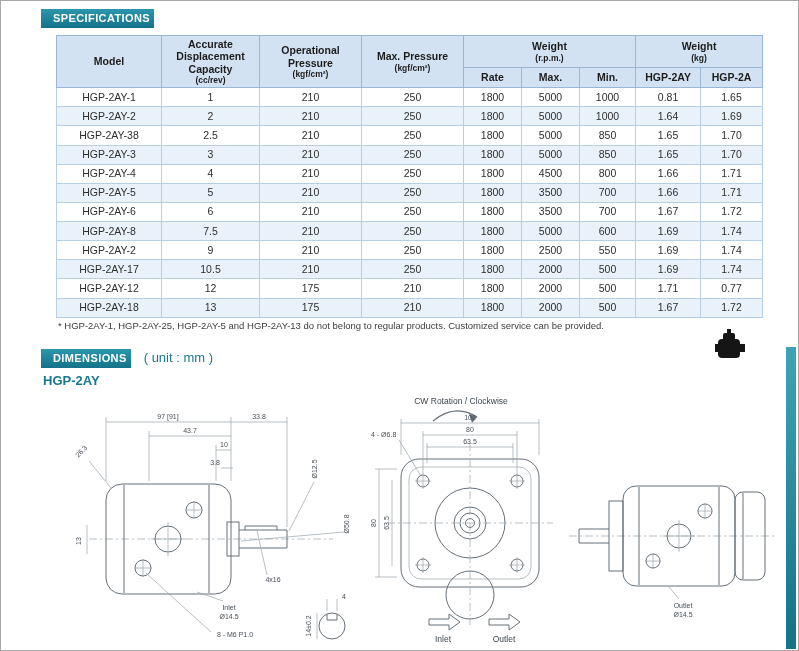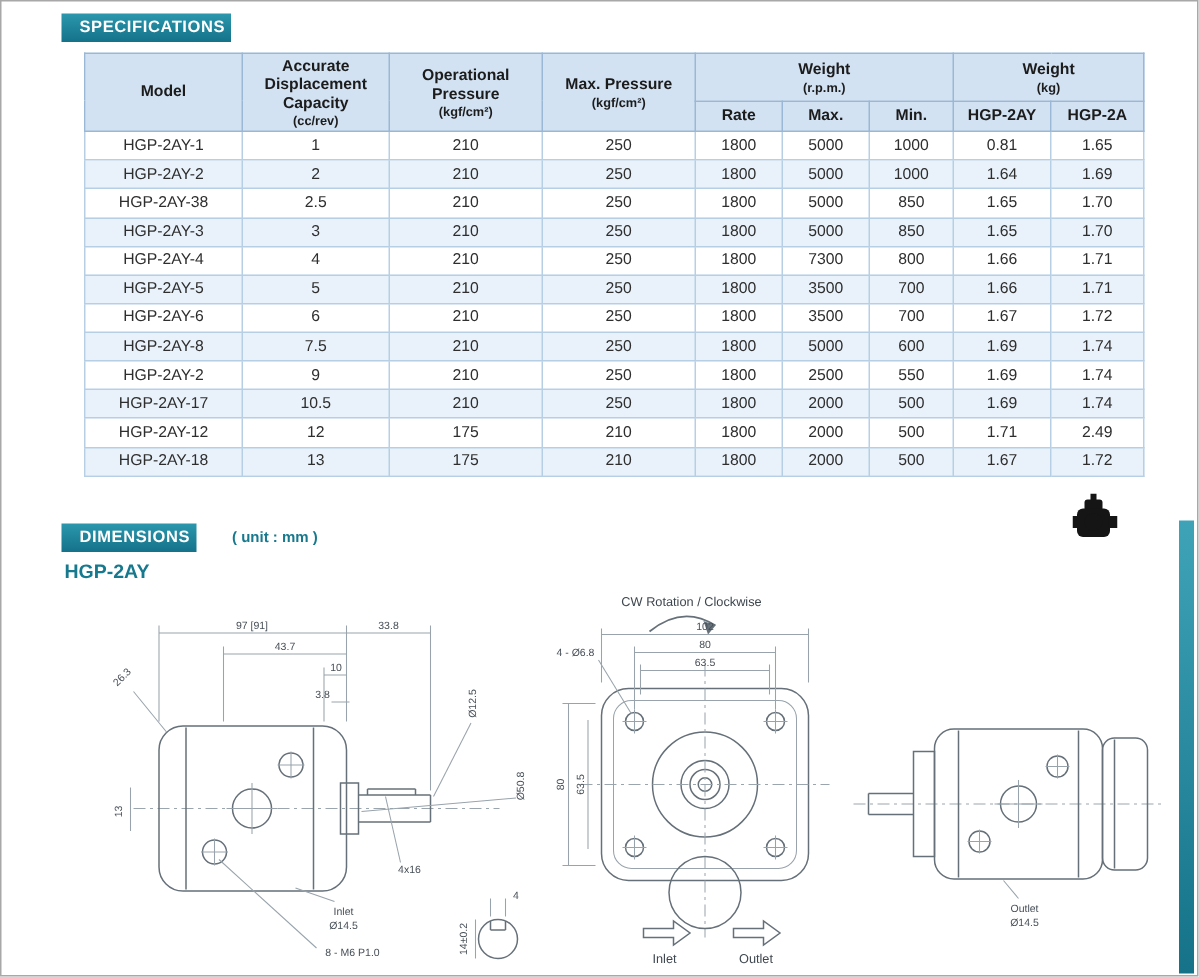--- a/index.html
+++ b/index.html
@@ -7,21 +7,21 @@
   .page{position:relative;width:799px;height:651px;background:#fff;border:1px solid #a8a8a8;margin:0 auto;overflow:hidden;box-sizing:border-box}
   .banner{display:inline-block;background:linear-gradient(180deg,#2b97ad 0%,#147289 100%);color:#fff;font-size:11px;font-weight:bold;letter-spacing:.4px;padding:3px 4px 4px 12px}
   .spec-banner{position:absolute;left:40px;top:8px}
   .spec-table{position:absolute;left:55px;top:34px;border-collapse:collapse;table-layout:fixed;width:706px;font-size:10.5px;border:1px solid #8fb0cf}
   .spec-table th{background:#d2e2f2;border:1px solid #9ab8d6;font-weight:bold;color:#1c1c1c;padding:2px 1px;line-height:1.18;vertical-align:middle;text-align:center}
   .spec-table td{border:1px solid #b7cfe5;text-align:center;color:#2e2e2e;padding:2.5px 2px;line-height:1.25;background:#fff}
   .spec-table tbody tr:nth-child(even) td{background:#e9f2fa}
   .unit{font-size:8.5px;font-weight:bold}
   .footnote{position:absolute;left:57px;top:319px;font-size:9.5px;color:#3c3c3c}
   .dim-row{position:absolute;left:40px;top:347px;white-space:nowrap}
-  .unit-label{color:#17798e;font-size:10px;font-weight:bold;margin-left:24px}
+  .unit-label{color:#17798e;font-size:13px;font-weight:normal;margin-left:13px}
   .model-label{position:absolute;left:42px;top:372px;color:#17798e;font-weight:bold;font-size:13px}
   .teal-bar{position:absolute;right:2px;top:346px;width:10px;height:302px;background:linear-gradient(180deg,#3fa3b7,#157288)}
   .pump-icon{position:absolute;left:714px;top:328px}
   .drawing{position:absolute;left:30px;top:388px}
   .drawing .s{stroke:#667079;fill:none;stroke-width:1}
   .drawing .t{stroke:#98a3ab;fill:none;stroke-width:.7}
   .drawing .c{stroke:#9aa5ad;fill:none;stroke-width:.7;stroke-dasharray:8 3 2 3}
   .drawing text{fill:#474f57;font-size:7px;font-family:"Liberation Sans",sans-serif}
   .drawing .lbl{font-size:8.5px;fill:#3e464e}
   .drawing .arr{stroke:#667079;fill:none;stroke-width:1.2}
@@ -123,21 +123,21 @@
           <td>850</td>
           <td>1.65</td>
           <td>1.70</td>
         </tr>
         <tr>
           <td>HGP-2AY-4</td>
           <td>4</td>
           <td>210</td>
           <td>250</td>
           <td>1800</td>
-          <td>7300</td>
+          <td>4500</td>
           <td>800</td>
           <td>1.66</td>
           <td>1.71</td>
         </tr>
         <tr>
           <td>HGP-2AY-5</td>
           <td>5</td>
           <td>210</td>
           <td>250</td>
           <td>1800</td>
@@ -192,36 +192,37 @@
         </tr>
         <tr>
           <td>HGP-2AY-12</td>
           <td>12</td>
           <td>175</td>
           <td>210</td>
           <td>1800</td>
           <td>2000</td>
           <td>500</td>
           <td>1.71</td>
-          <td>2.49</td>
+          <td>0.77</td>
         </tr>
         <tr>
           <td>HGP-2AY-18</td>
           <td>13</td>
           <td>175</td>
           <td>210</td>
           <td>1800</td>
           <td>2000</td>
           <td>500</td>
           <td>1.67</td>
           <td>1.72</td>
         </tr>
       </tbody>
   </table>
 
+  <div class="footnote">* HGP-2AY-1, HGP-2AY-25, HGP-2AY-5 and HGP-2AY-13 do not belong to regular products. Customized service can be provided.</div>
 
   <div class="dim-row">
     <span class="banner">DIMENSIONS</span><span class="unit-label">( unit : mm )</span>
   </div>
 
   <svg class="pump-icon" width="30" height="34" viewBox="0 0 30 34">
     <rect x="12" y="0" width="4" height="6" fill="#151515"></rect>
     <rect x="8" y="4" width="12" height="8" rx="2" fill="#151515"></rect>
     <rect x="3" y="10" width="22" height="19" rx="4" fill="#151515"></rect>
     <rect x="0" y="15" width="5" height="8" fill="#151515"></rect>

